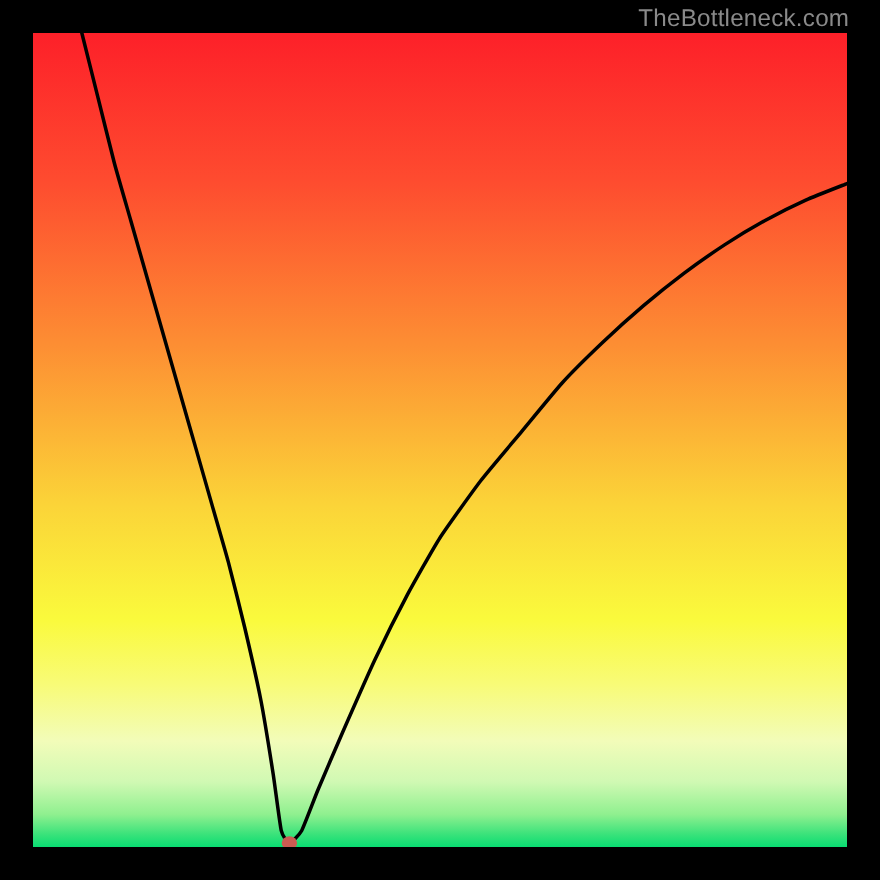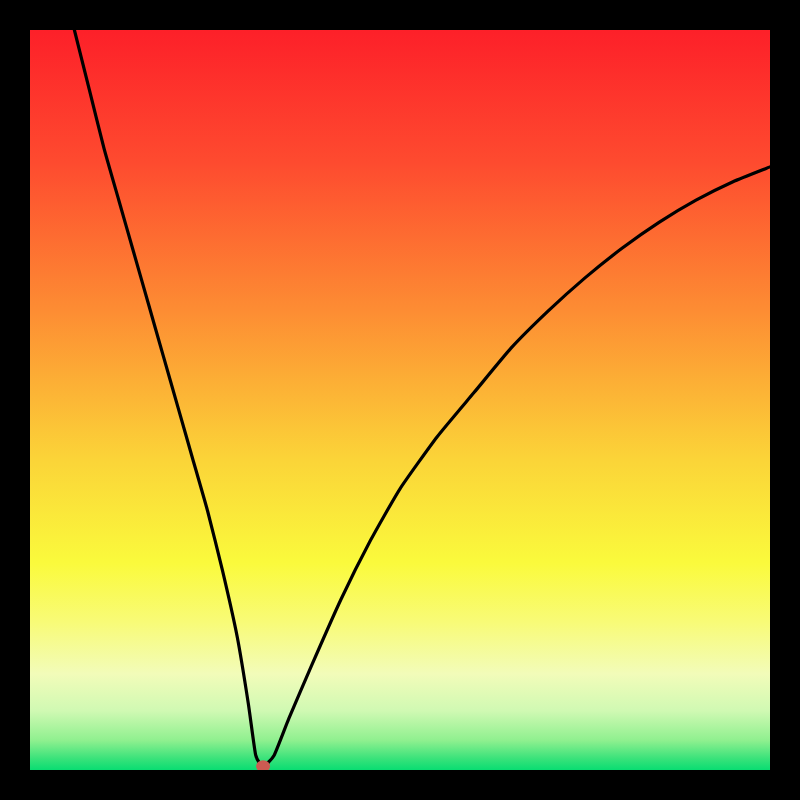--- a/index.html
+++ b/index.html
@@ -40,20 +40,21 @@
     top: 0;
     width: 740px;
     height: 740px;
   }
 </style>
 </head>
 <body>
 
 <div class="frame">
 
+  <div class="watermark">TheBottleneck.com</div>
 
   <div class="plot-area">
 
     <svg class="bg-svg" viewBox="0 0 740 740" preserveAspectRatio="none">
       <defs>
         <linearGradient id="bg-grad" x1="0" y1="0" x2="0" y2="1">
             <stop offset="0%" stop-color="#fd2029"></stop>
             <stop offset="18%" stop-color="#fe4b2f"></stop>
             <stop offset="38%" stop-color="#fd8d33"></stop>
             <stop offset="57.99999999999999%" stop-color="#fbd438"></stop>

